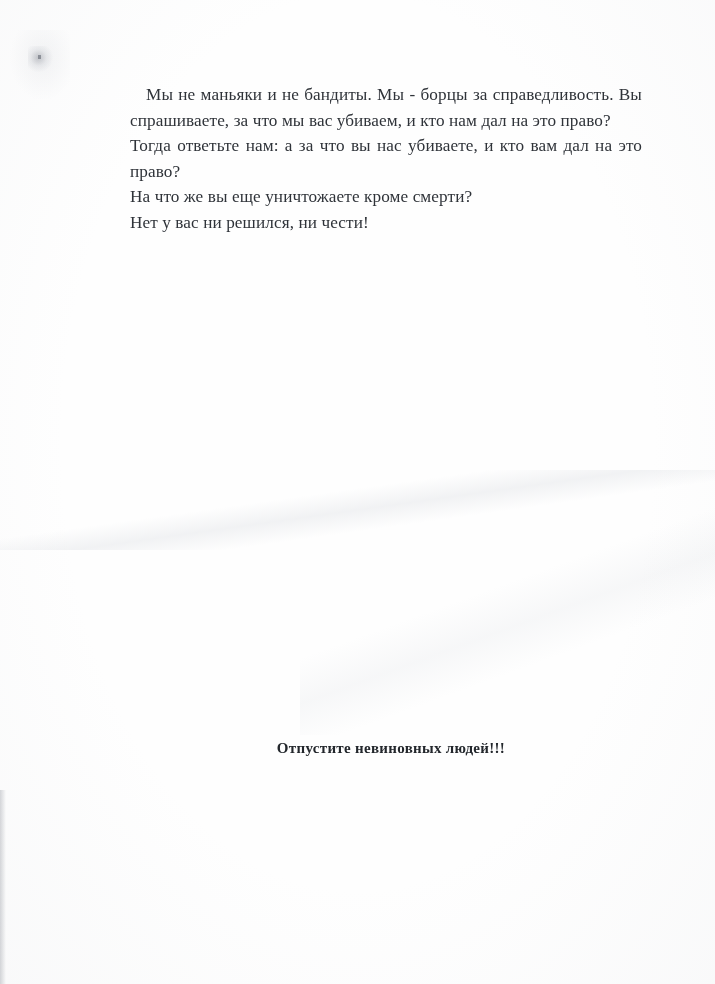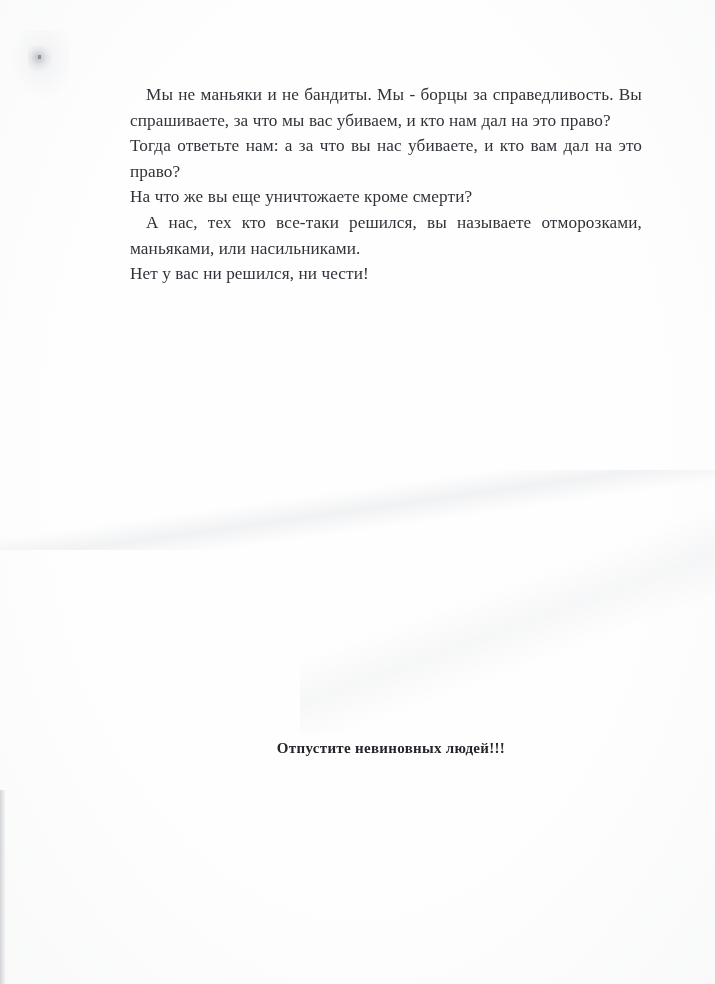--- a/index.html
+++ b/index.html
@@ -126,21 +126,20 @@
   <div id="text-body">
 
     <p class="para justify indent">Мы не маньяки и не бандиты. Мы - борцы за справедливость. Вы спрашиваете, за что мы вас убиваем, и кто нам дал на это право?</p>
 
     <p class="para flow">Тогда ответьте нам: а за что вы нас убиваете, и кто вам дал на это право?</p>
 
 
     <p class="para flow">На что же вы еще уничтожаете кроме смерти?</p>
 
 
-    <p class="para justify indent">А нас, тех кто все-таки решился, вы называете отморозками, маньяками, или насильниками.</p>
 
 
     <p class="para flow">Нет у вас ни решился, ни чести!</p>
 
 
   </div>
 
   <p id="closing-heading">Отпустите невиновных людей!!!</p>
 
 </div>

